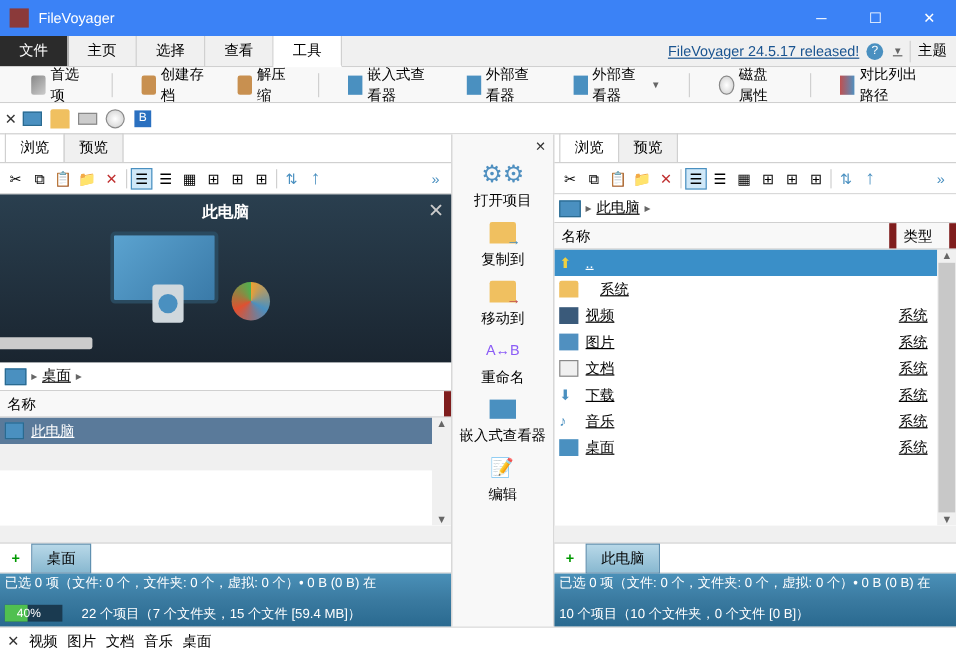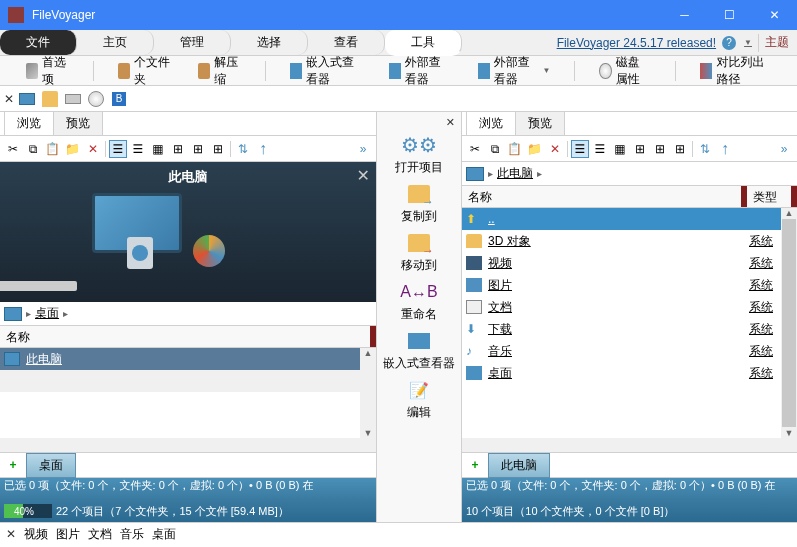--- a/index.html
+++ b/index.html
@@ -5,21 +5,21 @@
 * { box-sizing: border-box; margin: 0; padding: 0; font-family: "Microsoft YaHei", "Segoe UI", sans-serif; }
 body { width: 797px; height: 547px; overflow: hidden; background: #fff; font-size: 12px; }
 
 .titlebar { height: 30px; background: #3b82f6; display: flex; align-items: center; color: #fff; }
 .titlebar-icon { width: 16px; height: 16px; background: #8b3a3a; margin: 0 8px; }
 .titlebar-title { flex: 1; font-size: 12px; }
 .titlebar-btn { width: 45px; height: 30px; display: flex; align-items: center; justify-content: center; color: #fff; }
 .titlebar-btn.close { background: rgba(0,0,0,0); }
 
 .menubar { height: 26px; background: #f0f0f0; border-bottom: 1px solid #d0d0d0; display: flex; align-items: stretch; }
-.menutab { padding: 4px 26px; border-right: 1px solid #d0d0d0; display: flex; align-items: center; font-size: 12px; cursor: pointer; border-radius: 10px; }
+.menutab { padding: 4px 16px; border-right: 1px solid #d0d0d0; display: flex; align-items: center; font-size: 12px; cursor: pointer; }
 .menutab.active-dark { background: #2b2b2b; color: #fff; }
 .menutab.active-light { background: #fff; border-bottom: 2px solid #fff; margin-bottom: -1px; }
 .menubar-right { margin-left: auto; display: flex; align-items: center; padding: 0 8px; gap: 6px; color: #1a5490; }
 .menubar-right span { text-decoration: underline; }
 
 .toolbar { height: 30px; background: #f8f8f8; border-bottom: 1px solid #d0d0d0; display: flex; align-items: center; padding: 0 20px; gap: 16px; }
 .toolbar-btn { display: flex; align-items: center; gap: 4px; padding: 3px 6px; font-size: 12px; cursor: pointer; }
 .toolbar-sep { width: 1px; height: 20px; background: #d0d0d0; margin: 0 2px; }
 .tb-icon { width: 16px; height: 16px; display: inline-block; }
 .dropdown { font-size: 8px; color: #666; margin-left: 2px; }
@@ -72,21 +72,21 @@
 .filerow .ricon { width: 16px; height: 14px; flex-shrink: 0; }
 .filerow .rname { flex: 1; text-decoration: underline; }
 .filerow .rtype { width: 40px; text-decoration: underline; text-align: right; padding-right: 4px; }
 .scroll-v { width: 16px; }
 
 .tabstrip { height: 26px; display: flex; align-items: center; padding: 0 4px; gap: 4px; border-top: 1px solid #d0d0d0; border-bottom: 1px solid #d0d0d0; }
 .addtab { width: 18px; height: 18px; display: flex; align-items: center; justify-content: center; color: #090; font-weight: bold; cursor: pointer; }
 .loctab { padding: 3px 12px; background: linear-gradient(180deg, #b8d8e8, #88b8d0); border: 1px solid #6090b0; font-size: 12px; cursor: pointer; }
 
 .statusbar { height: 22px; display: flex; align-items: flex-start; background: linear-gradient(180deg, #4a90b8, #3a7aa0); color: #fff; font-size: 11px; padding: 0 4px; gap: 2px; }
-.statusbar2 { height: 22px; display: flex; align-items: center; background: linear-gradient(180deg, #3a7aa0, #2a6a90); color: #fff; font-size: 11px; padding: 0 4px; gap: 4px; }
+.statusbar2 { height: 22px; display: flex; align-items: center; background: linear-gradient(180deg, #3a7aa0, #2a6a90); color: #fff; font-size: 11px; padding: 0 4px; gap: 16px; }
 .progress { width: 48px; height: 14px; background: #1a3a50; position: relative; color: #fff; font-size: 10px; display: flex; align-items: center; padding-left: 10px; }
 .progress::before { content: ""; position: absolute; left: 0; top: 0; bottom: 0; width: 40%; background: #50c050; }
 .progress span { position: relative; }
 
 .bottombar { height: 23px; border-top: 1px solid #d0d0d0; display: flex; align-items: center; padding: 0 6px; gap: 8px; font-size: 12px; background: #fff; }
 .bottombar .bclose { color: #333; cursor: pointer; }
 
 .ic-wrench { background: linear-gradient(135deg, #888, #ccc); border-radius: 2px; }
 .ic-box { background: #c89050; border-radius: 2px; }
 .ic-blue { background: #4a90c0; }
@@ -101,42 +101,41 @@
   <div class="titlebar-icon"></div>
   <div class="titlebar-title">FileVoyager</div>
   <div class="titlebar-btn">─</div>
   <div class="titlebar-btn">☐</div>
   <div class="titlebar-btn close">✕</div>
 </div>
 
 <div class="menubar">
   <div class="menutab active-dark">文件</div>
   <div class="menutab">主页</div>
-  <div class="menutab">管理</div>
   <div class="menutab">选择</div>
   <div class="menutab">查看</div>
   <div class="menutab active-light">工具</div>
   <div class="menubar-right">
     <span>FileVoyager 24.5.17 released!</span>
     <span style="width:14px;height:14px;border-radius:50%;background:#4a90c0;color:#fff;display:flex;align-items:center;justify-content:center;font-size:10px;text-decoration:none;">?</span>
     <span class="dropdown">▼</span>
     <div style="width:1px;height:18px;background:#d0d0d0;"></div>
-    <span style="text-decoration:none;color:#7f1d1d;">主题</span>
+    <span style="text-decoration:none;color:#000000;">主题</span>
   </div>
 </div>
 
 <div class="toolbar">
   <div class="toolbar-btn">
       <span class="tb-icon ic-wrench"></span>
       <span>首选项</span>
     </div>
   <div class="toolbar-sep"></div>
   <div class="toolbar-btn">
       <span class="tb-icon ic-box"></span>
-      <span>个文件夹</span>
+      <span>创建存档</span>
     </div>
   <div class="toolbar-btn">
       <span class="tb-icon ic-box"></span>
       <span>解压缩</span>
     </div>
   <div class="toolbar-sep"></div>
   <div class="toolbar-btn">
       <span class="tb-icon ic-blue"></span>
       <span>嵌入式查看器</span>
     </div>
@@ -282,21 +281,21 @@
     <div class="mid-item">
       <div class="mid-icon">
           <span class="tb-icon ic-folder" style="width:22px;height:18px;position:relative;">
             <span style="position:absolute;right:-4px;bottom:-4px;color:#c05050;font-size:12px;">→</span>
           </span>
         </div>
       <span>移动到</span>
     </div>
     <div class="mid-item">
       <div class="mid-icon">
-          <span style="font-size:16px;color:#701a75;">A↔B</span>
+          <span style="font-size:12px;color:#8b5cf6;">A↔B</span>
         </div>
       <span>重命名</span>
     </div>
     <div class="mid-item">
       <div class="mid-icon">
           <span class="tb-icon ic-blue" style="width:22px;height:16px;"></span>
         </div>
       <span>嵌入式查看器</span>
     </div>
     <div class="mid-item">
@@ -345,21 +344,20 @@
     </div>
 
     <div class="filelist" style="display:flex;">
       <div style="flex:1;">
         <div class="filerow selected">
           <span class="ricon" style="color:#f0d040;background:none;">⬆</span>
           <span class="rname">..</span>
         </div>
         <div class="filerow">
           <span class="ricon ic-folder"></span>
-          <span class="rname">3D 对象</span>
             <span class="rtype">系统</span>
         </div>
         <div class="filerow">
           <span class="ricon" style="background:#3a5a7a;"></span>
           <span class="rname">视频</span>
             <span class="rtype">系统</span>
         </div>
         <div class="filerow">
           <span class="ricon" style="background:#5090c0;"></span>
           <span class="rname">图片</span>

